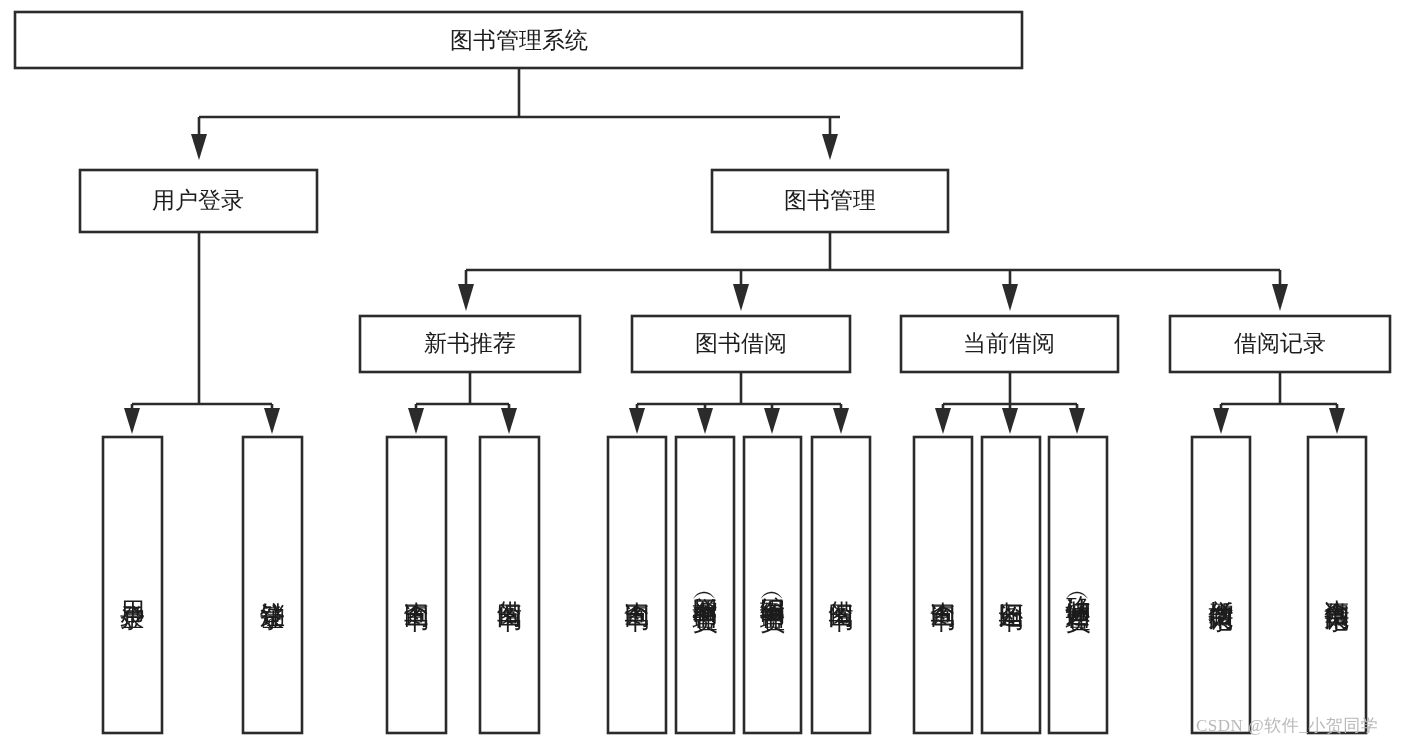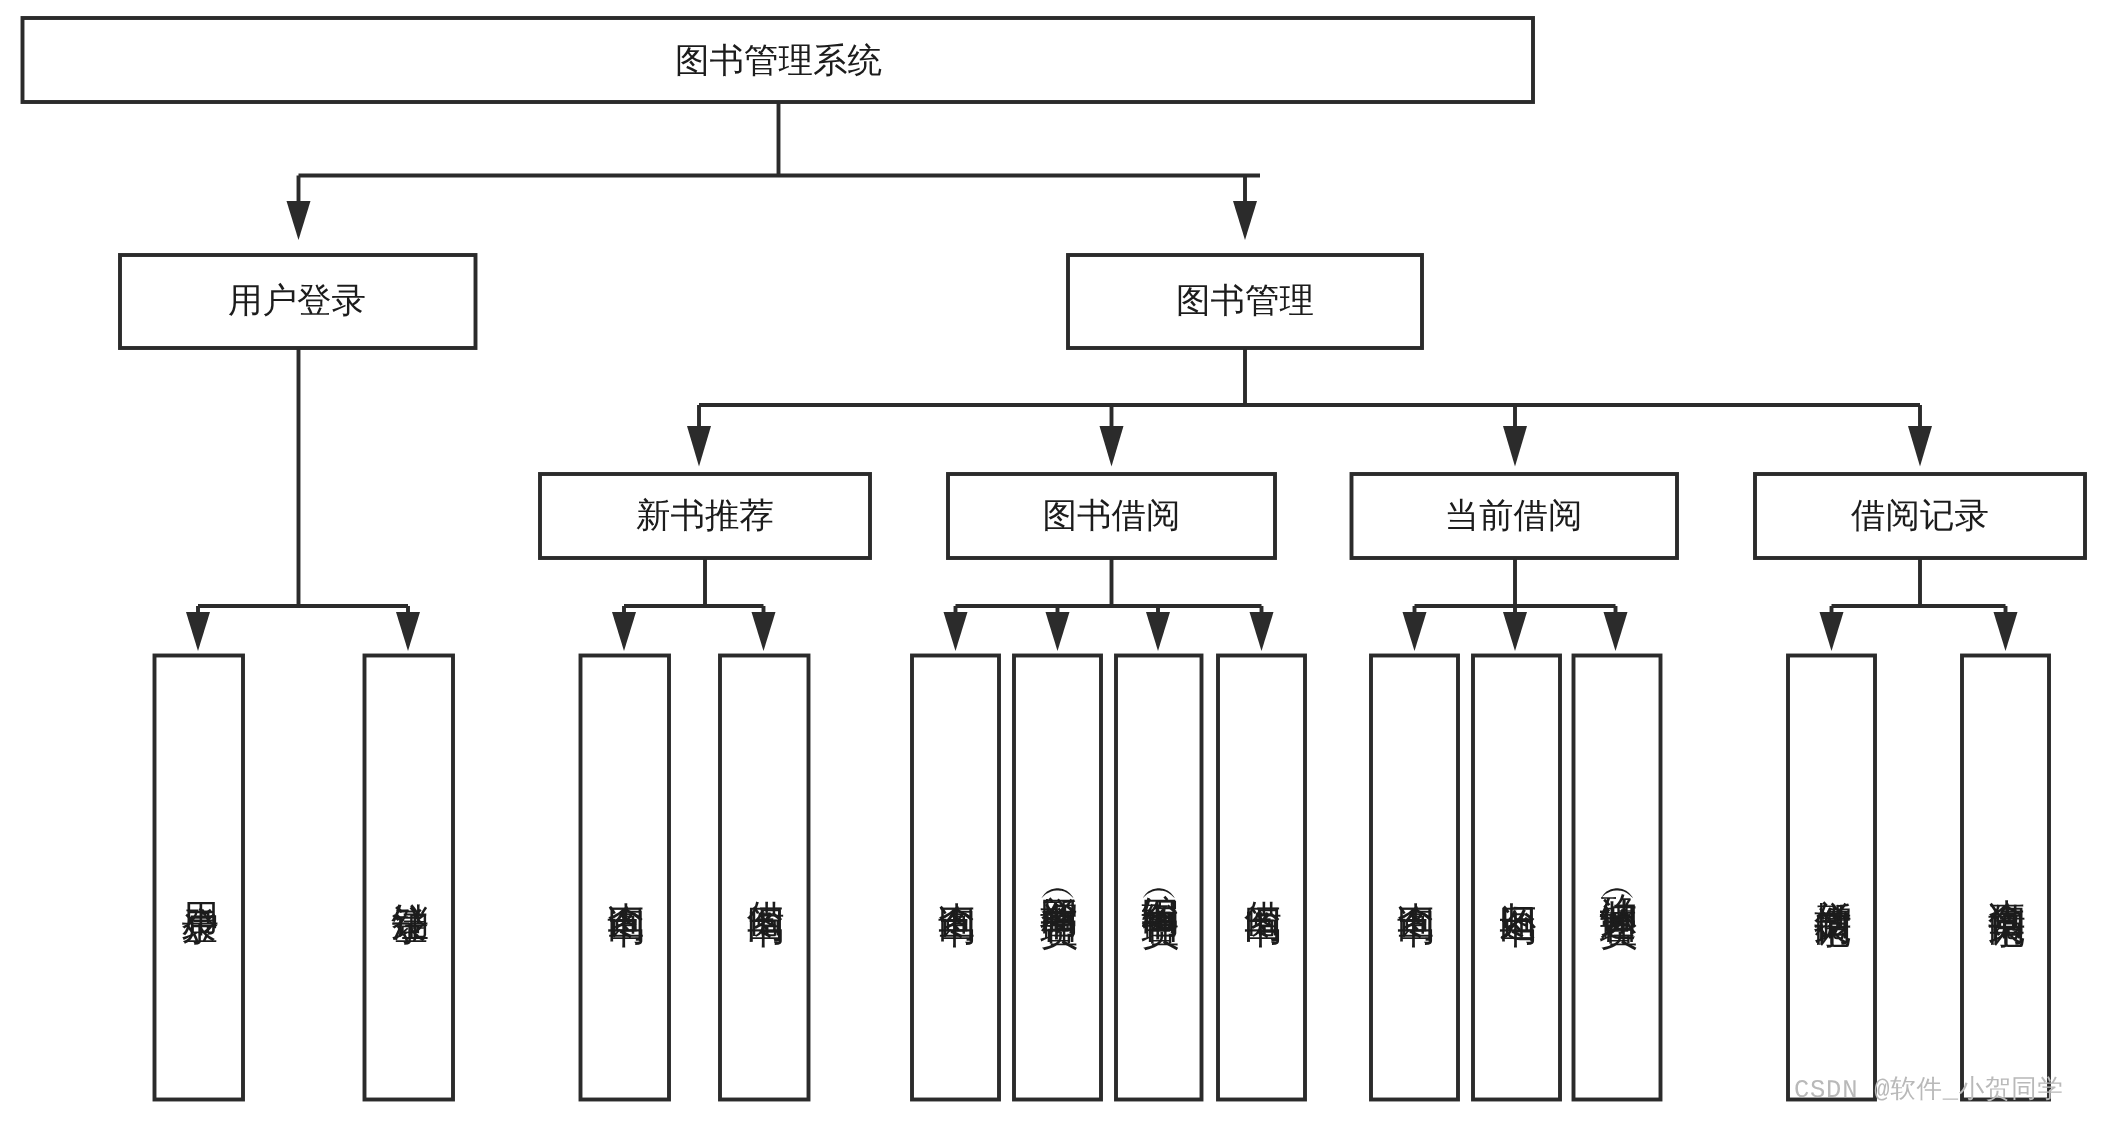--- a/index.html
+++ b/index.html
@@ -66,21 +66,21 @@
     color: #1c1c1c;
     display: flex;
     align-items: center;
     justify-content: center;
     text-align: center;
     white-space: nowrap;
     pointer-events: none;
   }
   .watermark {
     position: absolute;
-    font-family: Liberation Mono, monospace;
+    font-family: Liberation Serif, serif;
     font-size: 17px;
     color: #b9b9b9;
     white-space: nowrap;
     letter-spacing: 0.5px;
   }
 </style>
 </head>
 <body>
 
 <div id="diagram-root">

